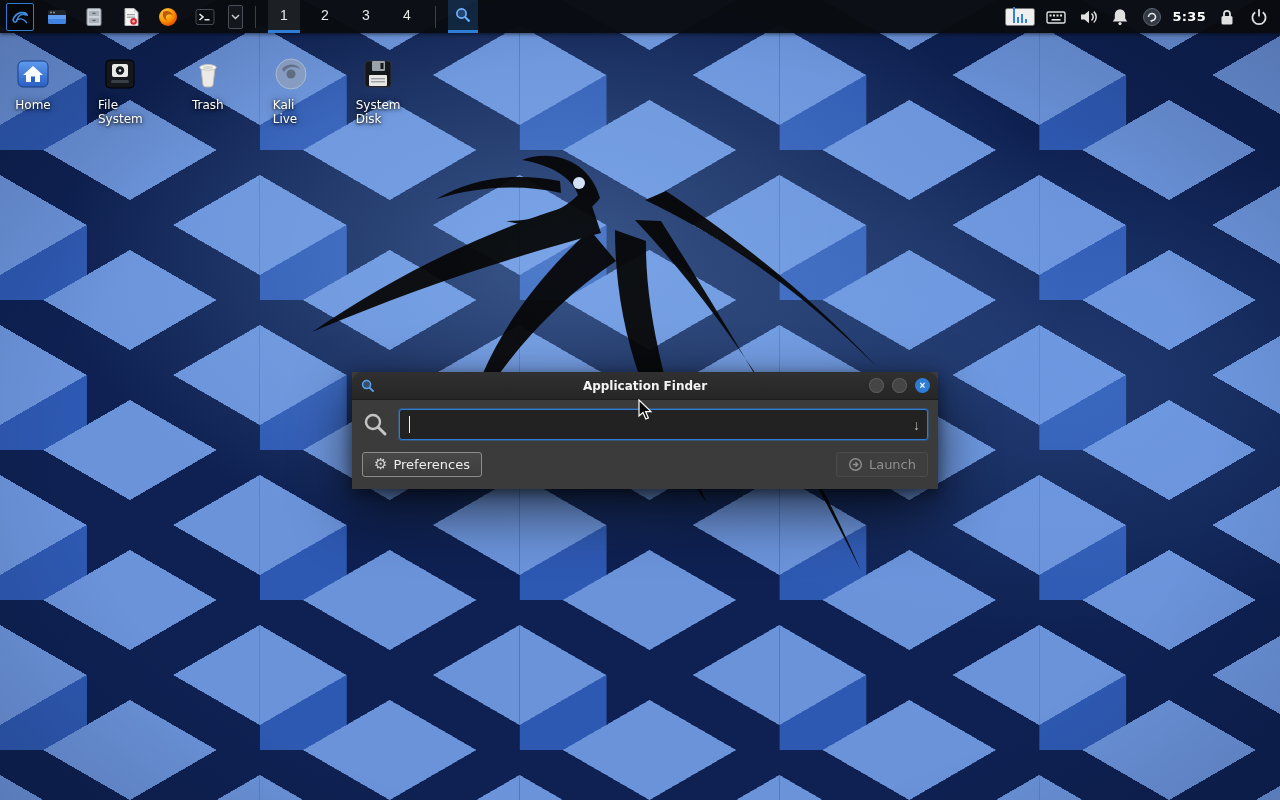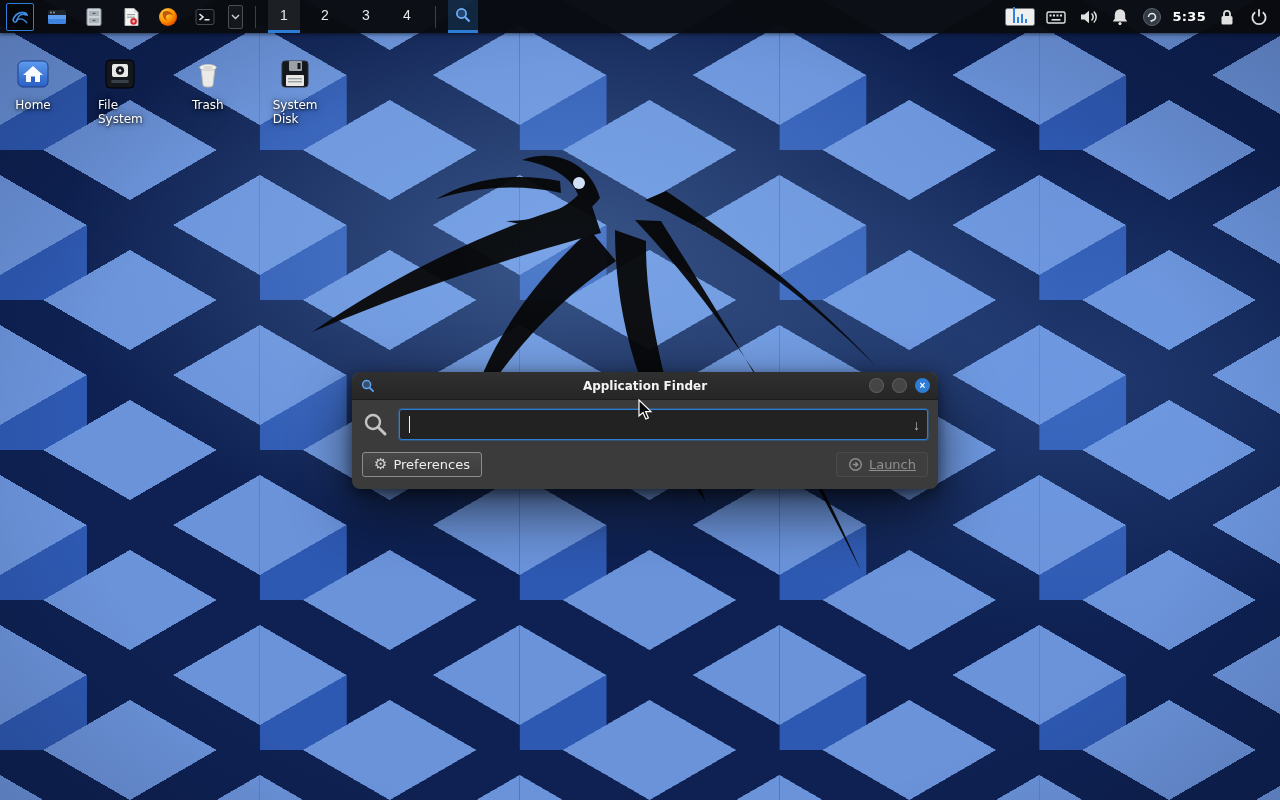--- a/index.html
+++ b/index.html
@@ -48,39 +48,39 @@
   .graph i{display:block;width:2px;background:#2f82e0;}
   .tray-icon{width:23px;height:23px;display:flex;align-items:center;justify-content:center;background:transparent;border:none;cursor:pointer;padding:0;}
   .clock{font-size:13px;font-weight:600;color:#fff;letter-spacing:.3px;cursor:default;}
 
   
   .desk-icons{position:absolute;left:15px;top:56px;width:92px;display:flex;gap:47px;z-index:3;}
   .dicon{display:flex;flex-direction:column;align-items:center;gap:6px;cursor:pointer;}
   .dicon .dlabel{font-size:12px;color:#fff;text-shadow:0 1px 3px rgba(0,0,0,.95),0 0 7px rgba(0,0,0,.65);}
 
   
-  .window{position:absolute;left:352px;top:372px;width:586px;z-index:20;border-radius:8px;background:#3b3b3b;
+  .window{position:absolute;left:352px;top:372px;width:586px;z-index:20;border-radius:0;background:#3b3b3b;
     box-shadow:0 22px 55px rgba(0,0,0,.62),0 4px 14px rgba(0,0,0,.5);}
   .titlebar{height:27px;background:linear-gradient(#303030,#262626);border-radius:10px 10px 0 0;
     display:flex;align-items:center;padding:0 8px;position:relative;border-bottom:1px solid #1c1c1c;}
   .title{position:absolute;left:0;right:0;text-align:center;font-size:12px;font-weight:bold;color:#f4f4f4;pointer-events:none;}
   .tb-buttons{margin-left:auto;display:flex;gap:8px;z-index:1;}
   .tb-circle{width:15px;height:15px;border-radius:50%;border:none;padding:0;cursor:pointer;background:#454545;box-shadow:inset 0 0 0 1px #5a5a5a;}
   .tb-close{background:#2d7cd6;box-shadow:none;color:#fff;font-size:10px;font-weight:bold;line-height:1;display:flex;align-items:center;justify-content:center;}
   .win-body{padding:9px 10px 12px;}
   .search-row{display:flex;align-items:center;gap:10px;}
   .input-wrap{position:relative;flex:1;}
   .search-input{width:100%;height:31px;box-sizing:border-box;background:#222;border:1px solid #2d7cd6;border-radius:3px;
     box-shadow:0 0 0 1px rgba(45,124,214,.38);color:#fff;padding:0 26px 0 10px;font-size:13px;outline:none;font-family:"DejaVu Sans",sans-serif;}
   .caret{position:absolute;left:10px;top:7px;width:1px;height:17px;background:#f2f2f2;pointer-events:none;}
   .arrow-down{position:absolute;right:8px;top:50%;transform:translateY(-50%);color:#b9b9b9;font-size:14px;line-height:1;cursor:pointer;background:none;border:none;padding:0;}
   .btn-row{display:flex;justify-content:space-between;align-items:center;margin-top:12px;}
   .btn{display:flex;align-items:center;gap:6px;font-size:13px;border-radius:3px;padding:4px 11px;cursor:pointer;font-family:"DejaVu Sans",sans-serif;}
   .btn-pref{background:linear-gradient(#484848,#3d3d3d);border:1px solid #8d8d8d;color:#ededed;}
-  .btn-launch{background:#3e3e3e;border:1px solid #4b4b4b;color:#8f8f8f;cursor:default;text-decoration:underline;}
+  .btn-launch{background:#3e3e3e;border:1px solid #4b4b4b;color:#8f8f8f;cursor:default;}
   .gear-glyph{font-size:15px;color:#d2d2d2;line-height:1;}
 
   .cursor{position:absolute;left:638px;top:399px;z-index:50;pointer-events:none;}
 </style>
 </head>
 <body>
 
 <div class="desktop">
 
   <svg class="dragon" width="660" height="540" viewBox="0 0 660 540">
@@ -282,20 +282,28 @@
 
     <div class="dicon">
       <svg width="36" height="36" viewBox="0 0 36 36">
         <path d="M11,12 h14 l-1.8,16.5 a3,3 0 0 1 -3,2.5 h-4.4 a3,3 0 0 1 -3,-2.5 Z" fill="#eceae6" stroke="#b6b4ae"></path>
         <ellipse cx="18" cy="11.4" rx="8.3" ry="2.8" fill="#f7f6f3" stroke="#c6c4be"></ellipse>
         <ellipse cx="18" cy="11.4" rx="5" ry="1.5" fill="#d8d6d0"></ellipse>
       </svg>
       <span class="dlabel">Trash</span>
     </div>
 
+    <div class="dicon">
+      <svg width="36" height="36" viewBox="0 0 36 36">
+        <circle cx="18" cy="18" r="15" fill="rgba(158,165,176,.55)" stroke="rgba(210,215,222,.55)"></circle>
+        <circle cx="18" cy="18" r="4.5" fill="rgba(70,76,86,.6)"></circle>
+        <path d="M9,13 C13,7 24,7 27,13 C22,10 14,10 11,16 Z" fill="rgba(55,60,70,.45)"></path>
+      </svg>
+      <span class="dlabel">Kali Live</span>
+    </div>
 
     <div class="dicon">
       <svg width="36" height="36" viewBox="0 0 36 36">
         <rect x="5" y="5" width="26" height="26" rx="3" fill="#14171b" stroke="#2e333a"></rect>
         <rect x="12" y="5" width="13" height="10" rx="1" fill="#9aa1a8"></rect>
         <rect x="20.5" y="7" width="3" height="6" fill="#14171b"></rect>
         <rect x="9" y="19" width="18" height="11" rx="1" fill="#e8e7e3"></rect>
         <rect x="11" y="22" width="14" height="1.4" fill="#9aa0a6"></rect>
         <rect x="11" y="25" width="14" height="1.4" fill="#9aa0a6"></rect>
       </svg>

